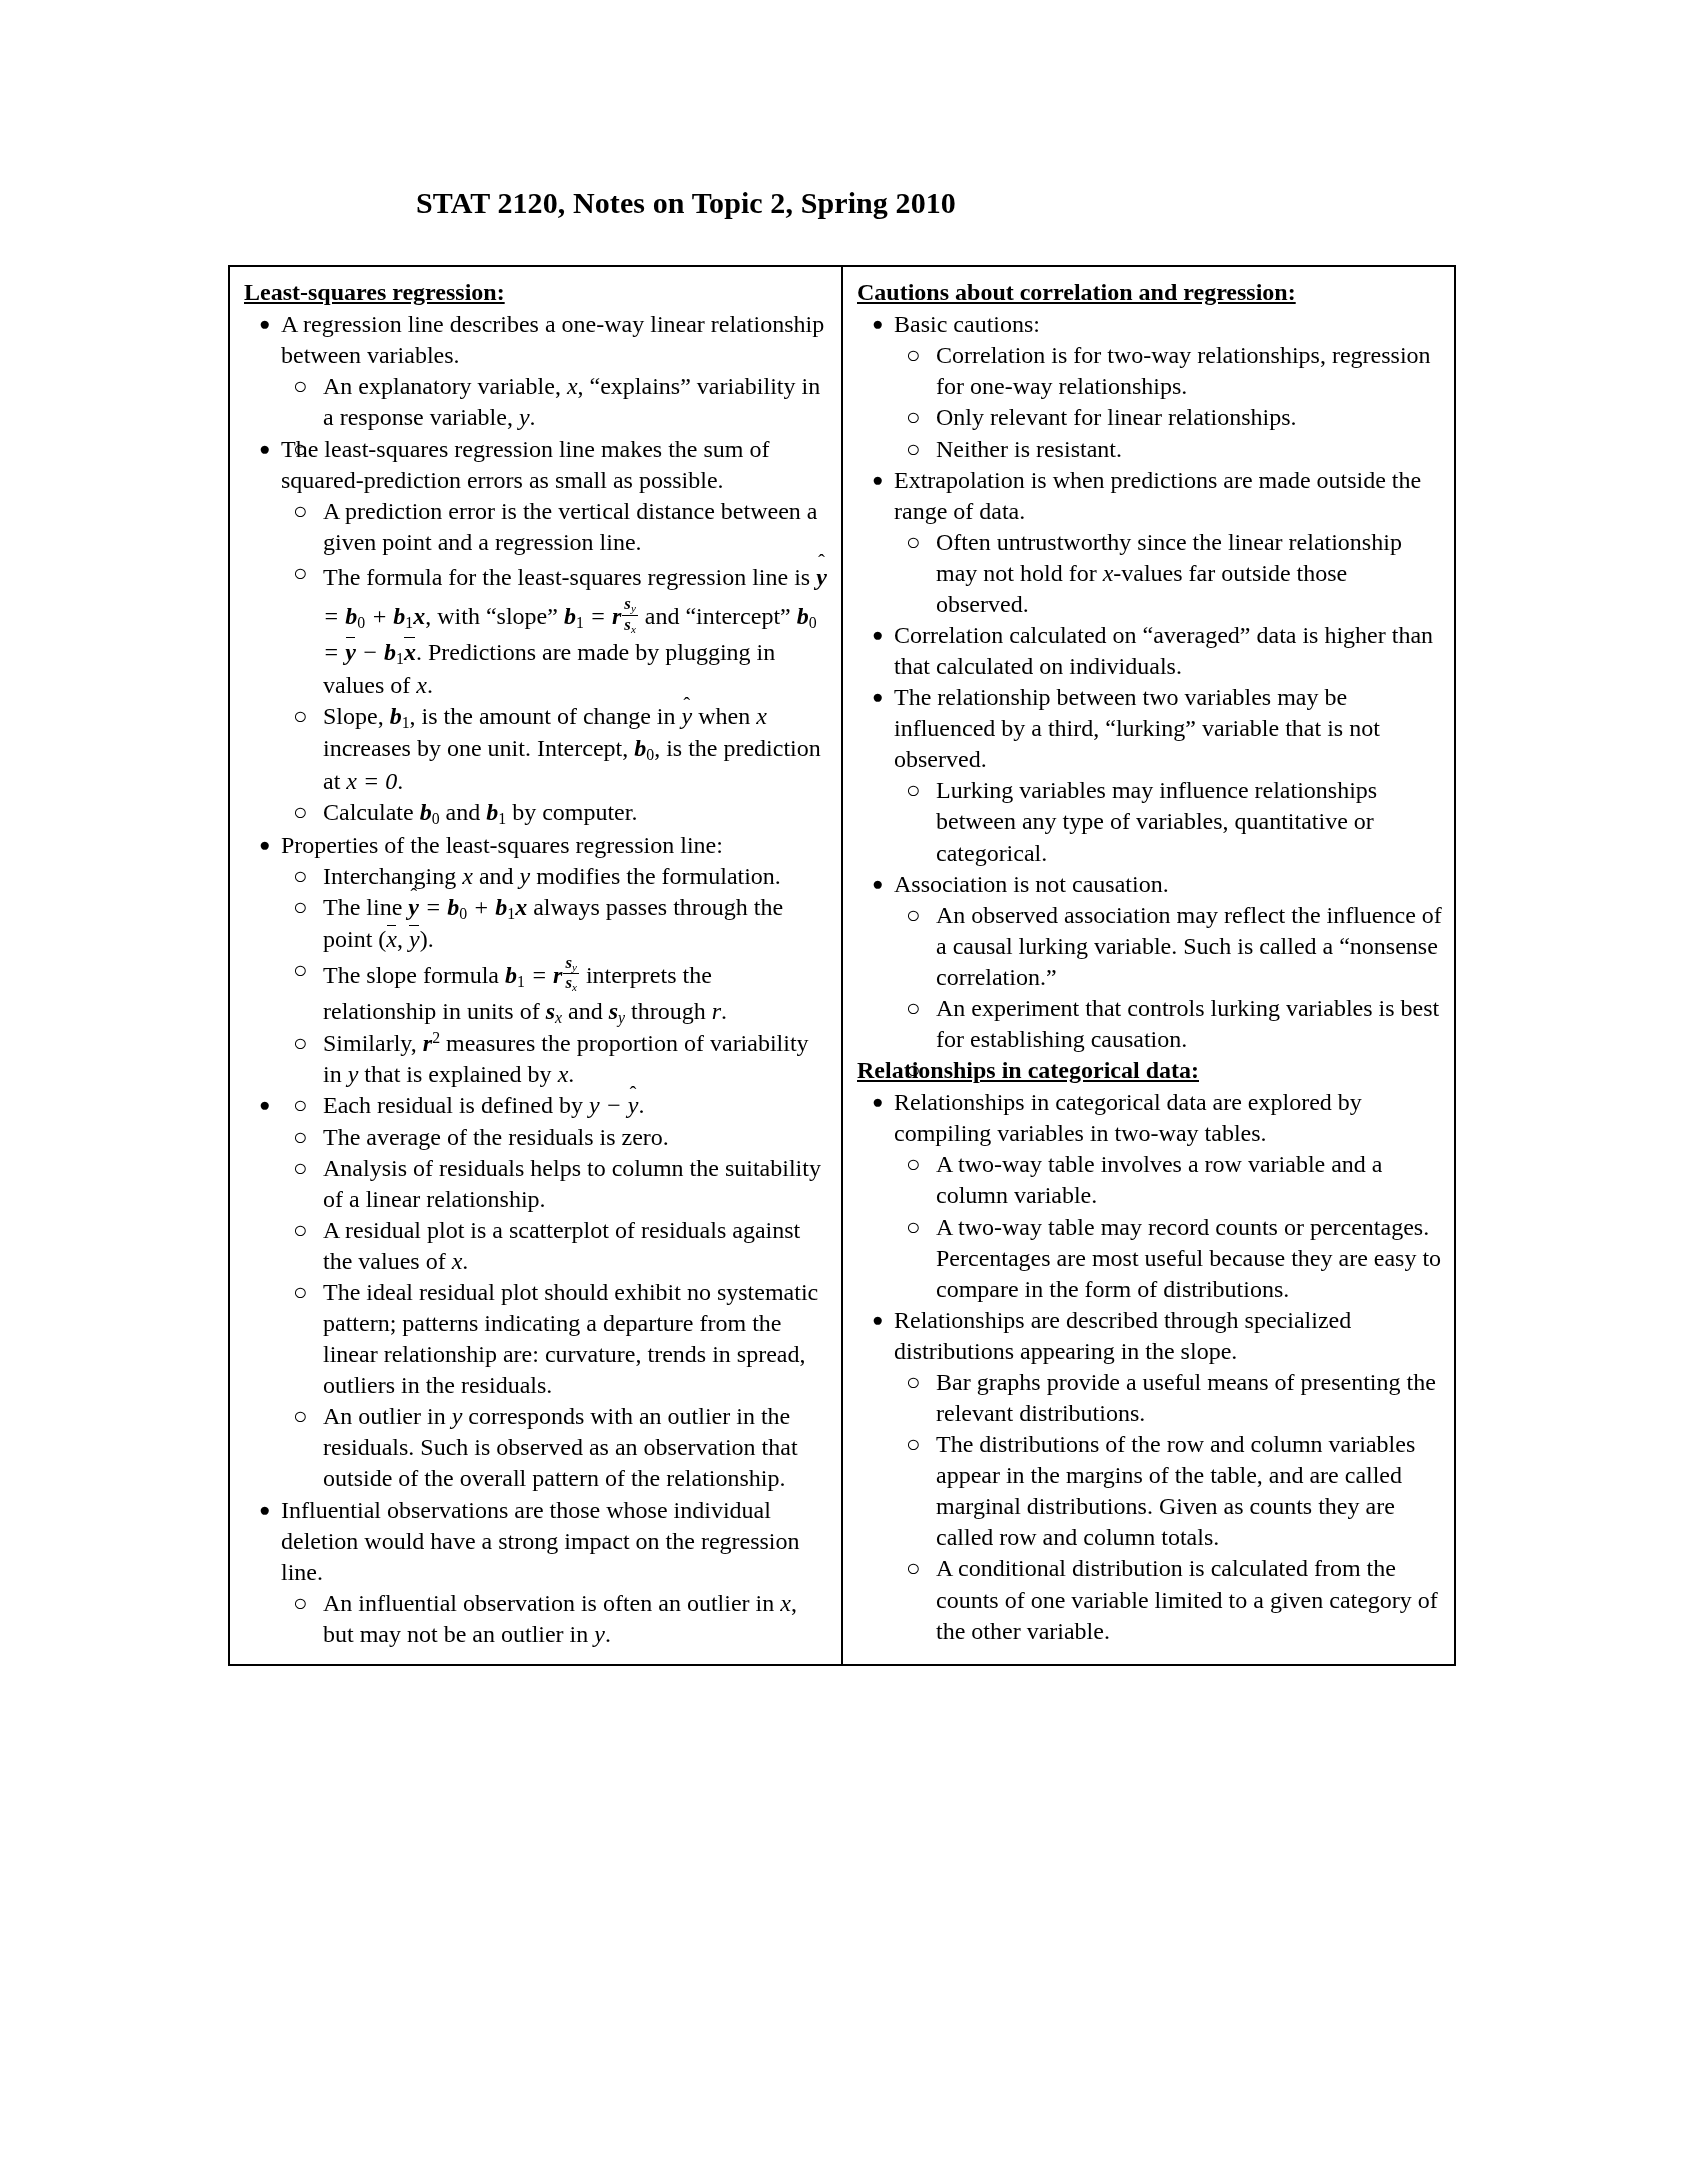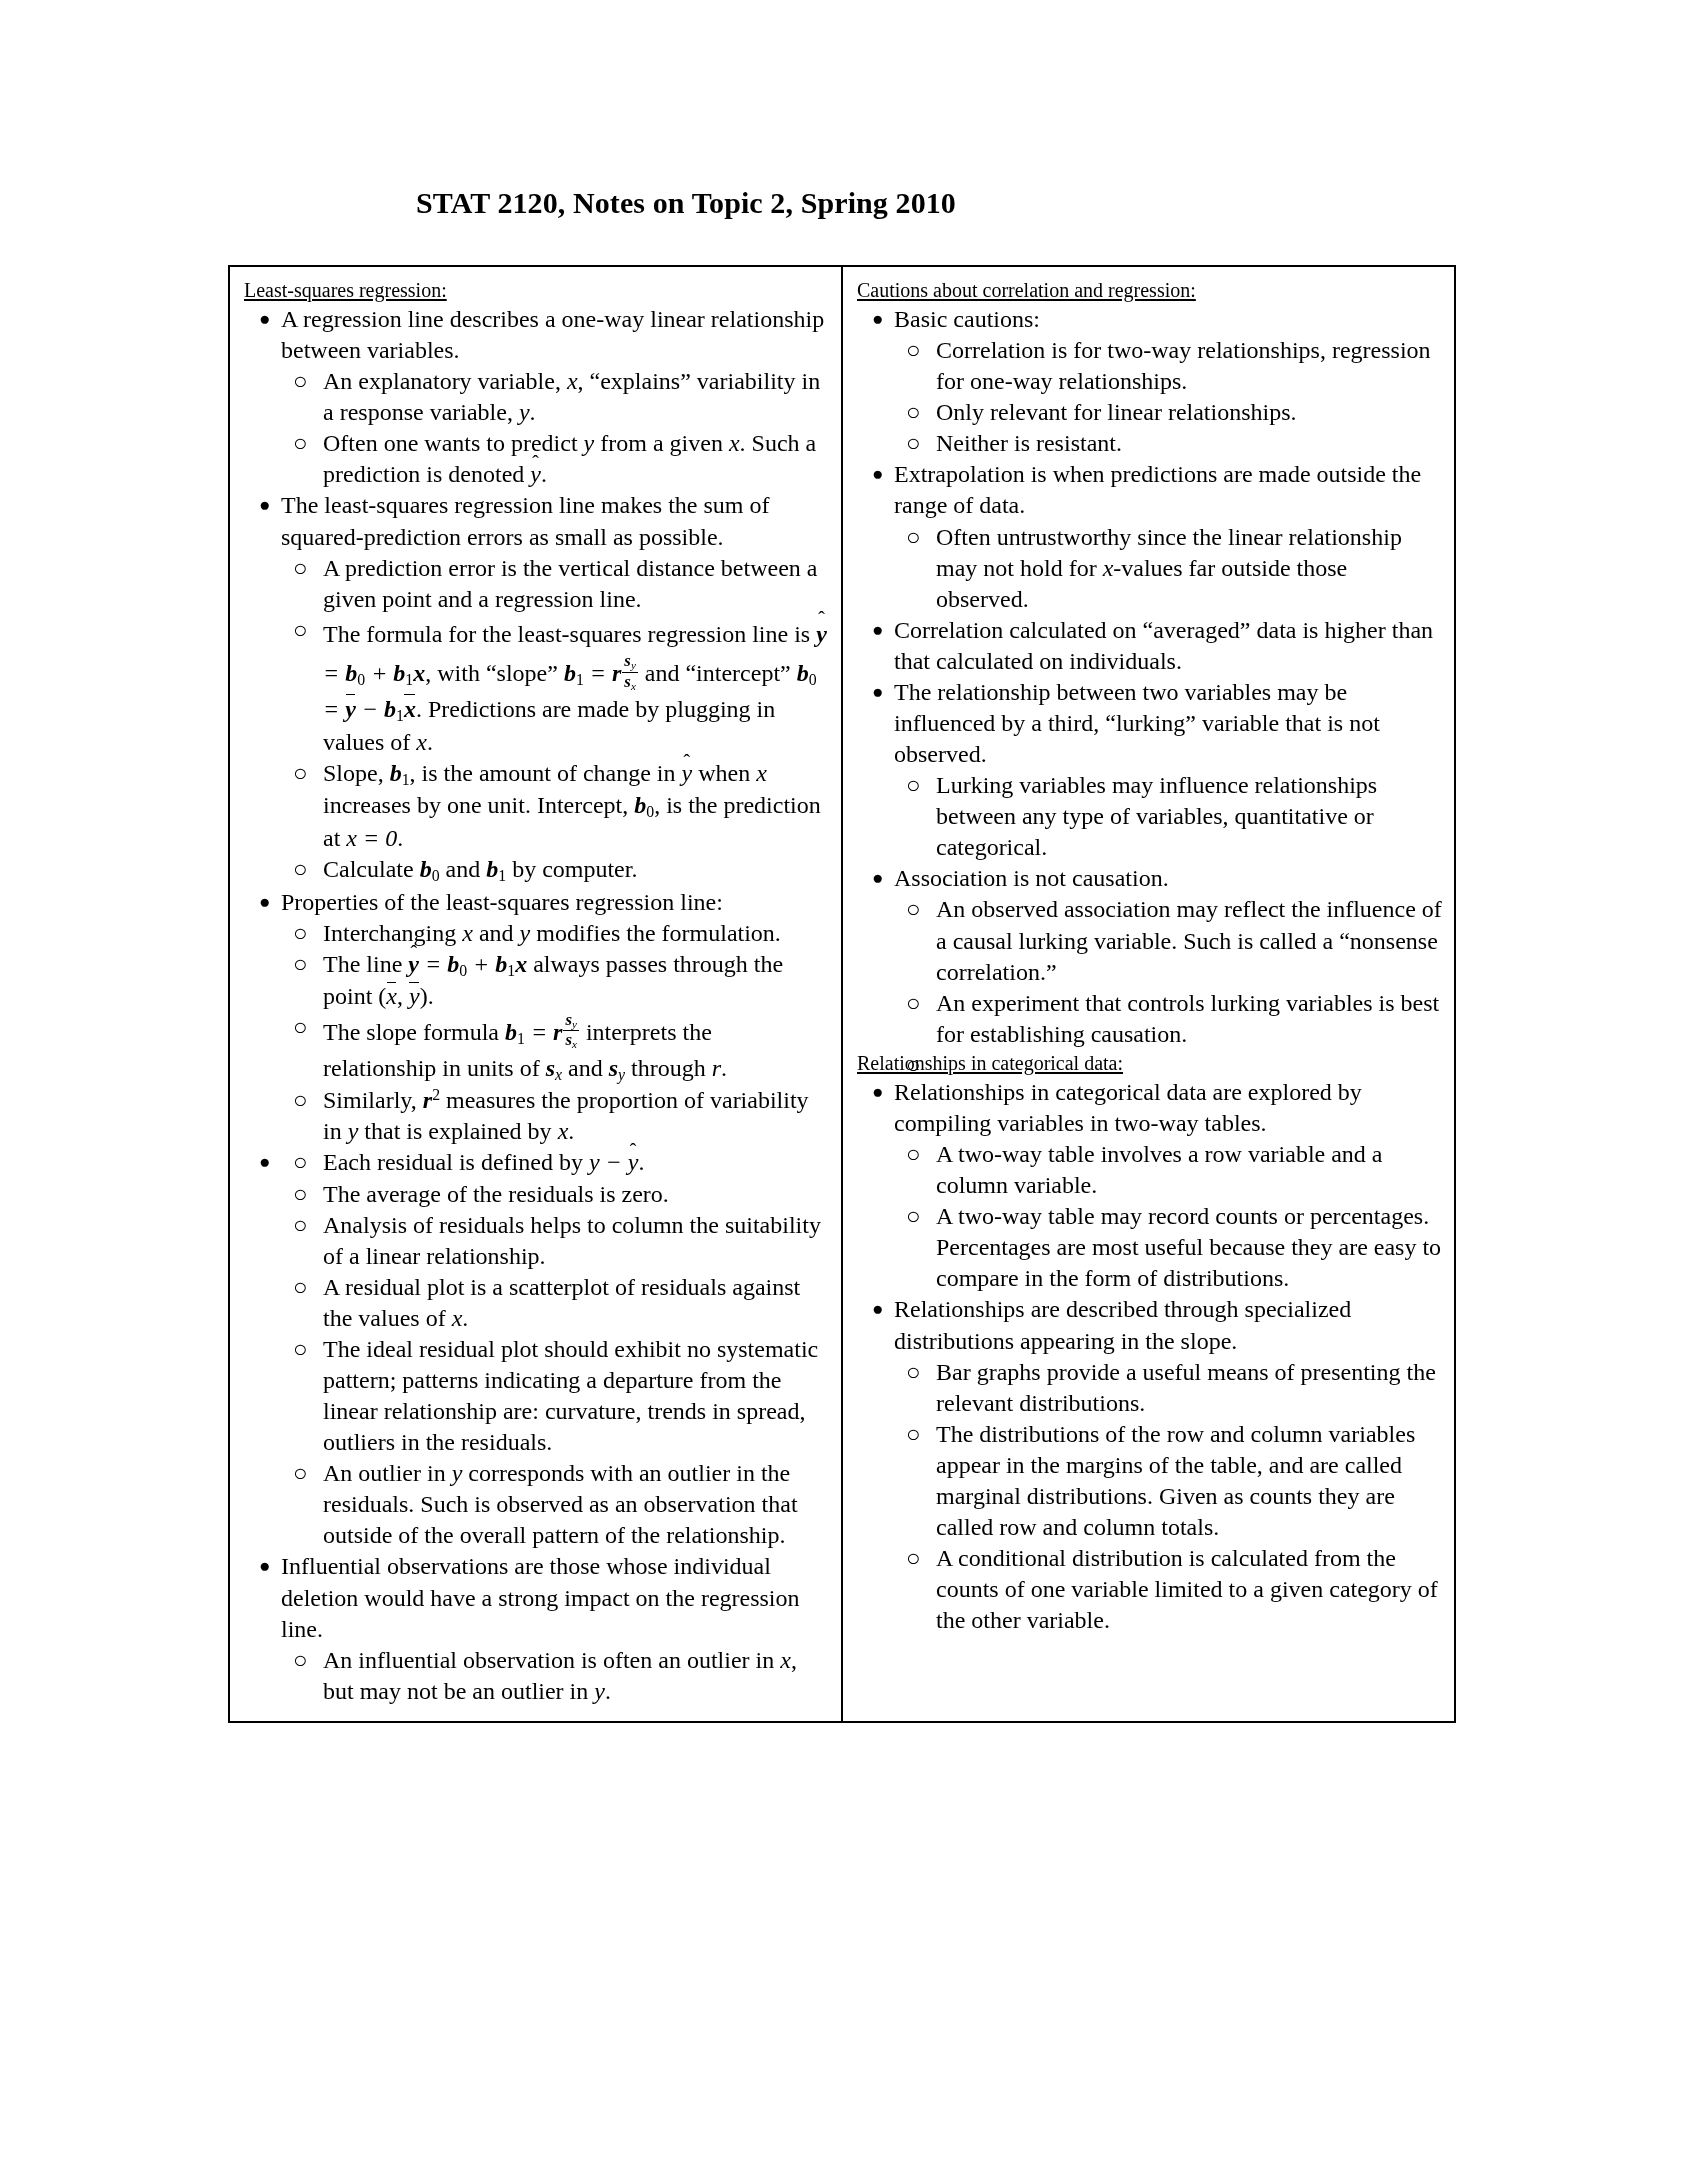--- a/index.html
+++ b/index.html
@@ -47,26 +47,27 @@
     padding: 10px 12px 14px 12px;
   }
   .col-left {
     width: 614px;
     border-right: 2px solid #000;
   }
   .col-right {
     width: 612px;
   }
   .sec-head {
-    font-size: 20px;
+    font-size: 24px;
     line-height: 1.30;
     text-decoration: underline;
     text-underline-offset: 2px;
     margin: 0 0 1px 2px;
     white-space: nowrap;
+    font-weight: bold;
   }
   ul.lvl1 {
     list-style: none;
     margin: 0;
     padding: 0;
   }
   ul.lvl1 > li.b1 {
     position: relative;
     font-size: 24px;
     line-height: 1.295;
@@ -193,21 +194,20 @@
         <li class="b1">
           <span class="bullet">●</span>
           <span>A regression line describes a one-way linear relationship between variables.</span>
           <ul class="lvl2 l2wrap">
             <li class="b2">
               <span class="circ">○</span>
               <span>An explanatory variable, <i class="m">x</i>, “explains” variability in a response variable, <i class="m">y</i>.</span>
             </li>
             <li class="b2">
               <span class="circ">○</span>
-              <span>Often one wants to predict <i class="m">y</i> from a given <i class="m">x</i>. Such a prediction is denoted <span class="hatw"><span class="hatm">̂</span><i class="m">y</i></span>.</span>
             </li>
           </ul>
         </li>
 
         <li class="b1">
           <span class="bullet">●</span>
           <span>The least-squares regression line makes the sum of squared-prediction errors as small as possible.</span>
           <ul class="lvl2 l2wrap">
             <li class="b2">
               <span class="circ">○</span>

